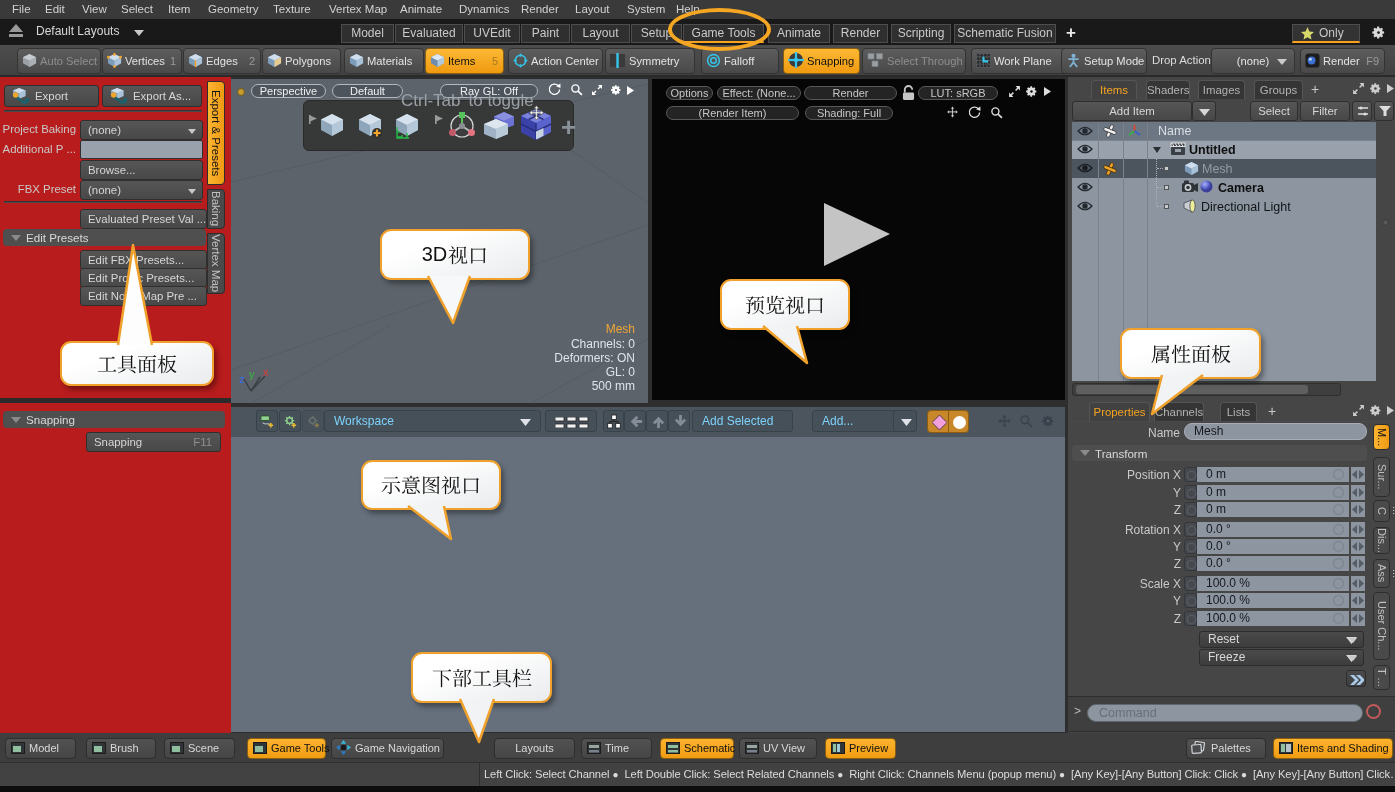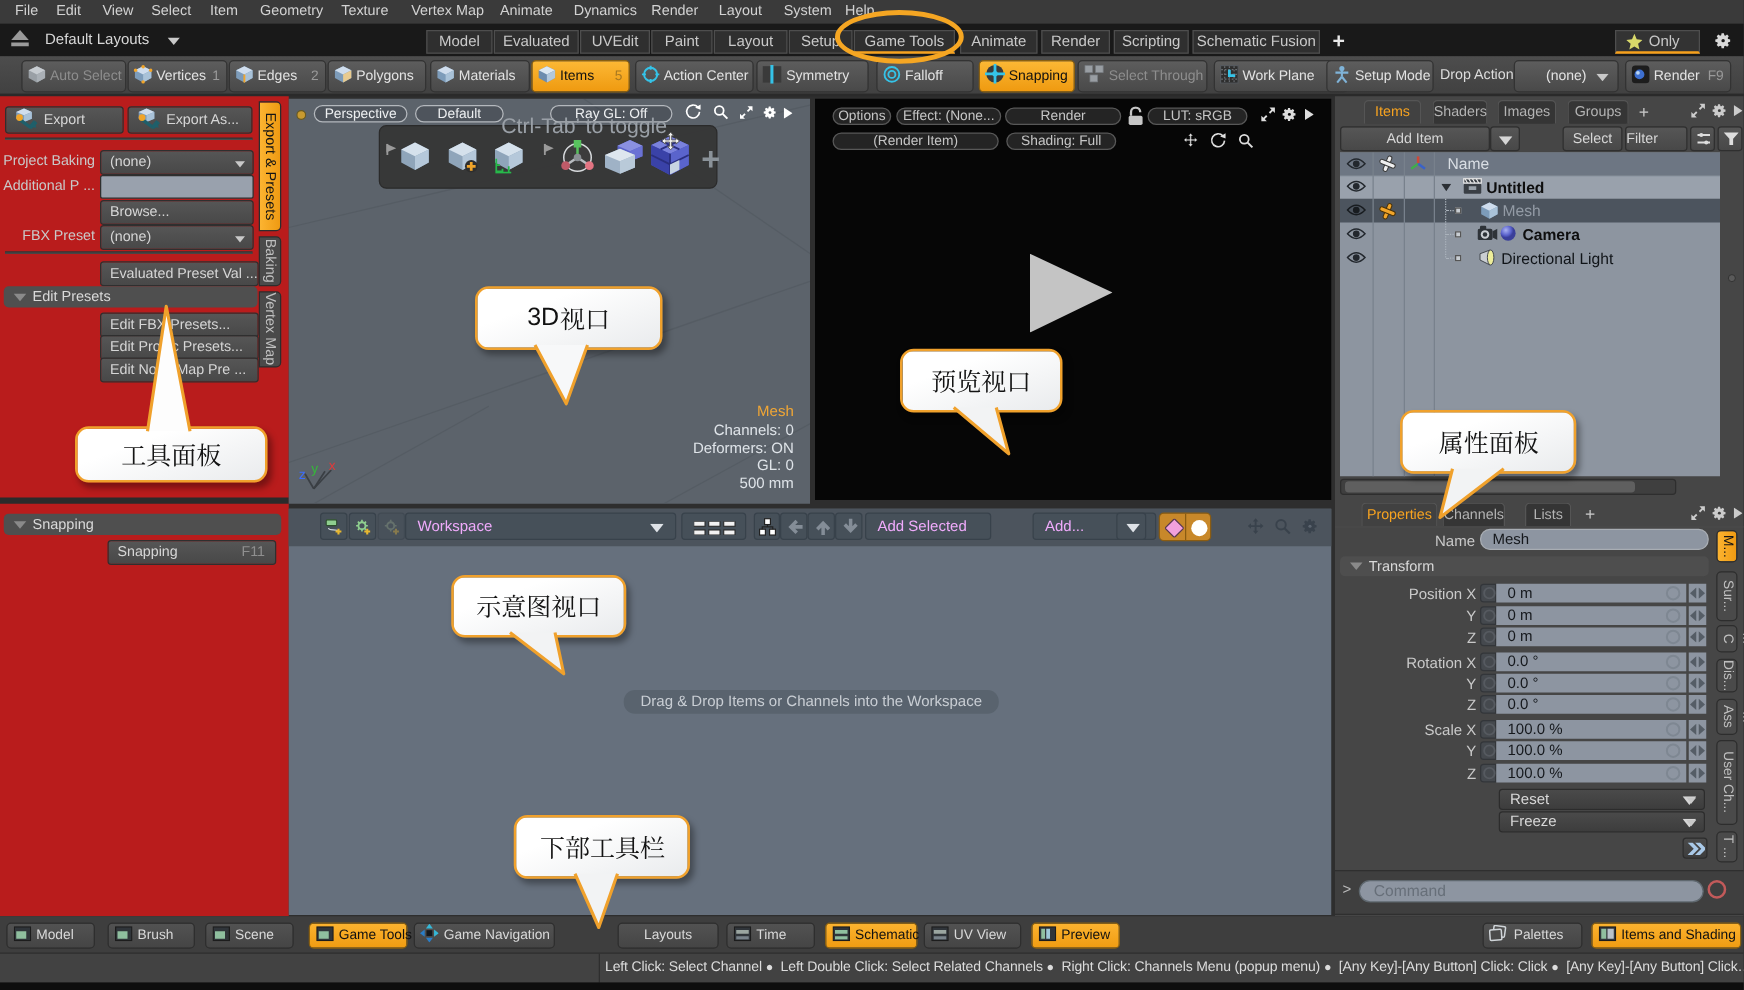--- a/index.html
+++ b/index.html
@@ -32,21 +32,21 @@
 
 #vp3d{left:231px;top:79px;width:417px;height:324px;background:#5c636b;overflow:hidden}
 .pill{position:absolute;height:14px;border:1px solid #b4b8bd;border-radius:7px;background:rgba(52,58,66,.35);color:#eef0f2;font-size:11px;line-height:13px;text-align:center}
 .wicon{position:absolute;color:#fff}
 
 #preview{left:652px;top:79px;width:413px;height:321px;background:#060606}
 .ppill{position:absolute;height:14px;border:1px solid #585858;border-radius:7px;background:#242424;color:#c6c6c6;font-size:11px;line-height:13px;text-align:center}
 
 #schem{left:231px;top:407px;width:834px;height:325px;background:#66707d}
 #schemtool{position:absolute;left:0;top:0;width:834px;height:30px;background:#4c545d}
-.sbtn{position:absolute;top:3px;height:22px;background:#465059;border:1px solid #38424b;border-radius:3px;color:#f0abfc;font-size:12px;line-height:21px}
+.sbtn{position:absolute;top:3px;height:22px;background:#465059;border:1px solid #38424b;border-radius:3px;color:#7dd3fc;font-size:12px;line-height:21px}
 
 #rightpanel{left:1068px;top:77px;width:327px;height:656px;background:#464646}
 .rtab{position:absolute;height:19px;background:#353535;border:1px solid #555;border-bottom:none;border-radius:4px 4px 0 0;color:#b3b3b3;font-size:11.4px;line-height:18px;text-align:center}
 .rtab.on{background:#414141;color:#f7a320}
 .field{position:absolute;height:16px;background:#8d95a1;border:1px solid #6a737e;color:#15181c;font-size:12px;line-height:14px;padding-left:9px}
 .flabel{position:absolute;color:#c9c9c9;font-size:12px;text-align:right}
 .ddark{position:absolute;height:17px;background:linear-gradient(#4a4a4a,#3d3d3d);border:1px solid #2c2c2c;border-radius:3px;color:#d8d8d8;font-size:12px;line-height:15px;padding-left:8px}
 .ddark:after{content:"";position:absolute;right:6px;top:6px;border:4.5px solid transparent;border-top:5.5px solid #c9c9c9}
 
 #bottombar{left:0;top:733px;width:1395px;height:29px;background:#3e3e3e}
@@ -438,21 +438,21 @@
 <div class="sbtn" style="left:393px;width:22px"><svg style="margin:3px 0 0 3px" width="15" height="15" viewBox="0 0 16 16">
           <path d="M15 8H6M10 3L5 8l5 5" fill="none" stroke="#848d97" stroke-width="3"></path>
         </svg></div>
 <div class="sbtn" style="left:415px;width:22px"><svg style="margin:3px 0 0 4px" width="15" height="15" viewBox="0 0 16 16">
           <path d="M8 15V6M3 10l5-5 5 5" fill="none" stroke="#848d97" stroke-width="3"></path>
         </svg></div>
 <div class="sbtn" style="left:437px;width:22px"><svg style="margin:3px 0 0 4px" width="15" height="15" viewBox="0 0 16 16">
           <path d="M8 1v9M3 6l5 5 5-5" fill="none" stroke="#848d97" stroke-width="3"></path>
         </svg></div>
 <div class="sbtn" style="left:461px;width:101px;padding-left:9px">Add Selected</div>
-<div class="sbtn" style="left:595px;width:99px;padding-left:9px">Add...</div>
+<div class="sbtn" style="left:581px;width:99px;padding-left:9px">Add...</div>
 <div class="sbtn" style="left:662px;width:24px">
         <svg class="abs" style="left:7px;top:8px" width="11" height="7">
           <polygon points="0,0 11,0 5.5,7" fill="#dfe3e8"></polygon>
         </svg>
       </div>
 <div class="abs" style="left:696px;top:3px;width:42px;height:23px;background:#c8882a;border:1px solid #8a5c12;border-radius:4px">
  <svg class="abs" style="left:4px;top:4px" width="15" height="15">
           <polygon points="7.5,0 15,7.5 7.5,15 0,7.5" fill="#f2a0dc" stroke="#5a3a50"></polygon>
         </svg>
  <div class="abs" style="left:20px;top:0;width:1px;height:21px;background:#8a5c12"></div>
@@ -464,21 +464,20 @@
         <path fill="#39424c" d="M12 1l3.5 4h-2.3v4.8H18V7.5l4 3.5-4 3.5v-2.3h-4.8V17h2.3L12 21l-3.5-4h2.3v-4.8H6v2.3L2 11l4-3.5v2.3h4.8V5H8.5z"></path>
       </svg>
 <svg class="abs" style="left:788px;top:7px" width="14" height="14" viewBox="0 0 24 24">
         <circle cx="10" cy="10" r="6.5" fill="none" stroke="#39424c" stroke-width="2.6"></circle>
         <line x1="15" y1="15" x2="22" y2="22" stroke="#39424c" stroke-width="3"></line>
       </svg>
 <svg class="abs" style="left:810px;top:7px" width="14" height="14" viewBox="0 0 24 24">
         <path fill="#39424c" d="M12 8a4 4 0 100 8 4 4 0 000-8zm9 5.5v-3l-2.6-.6a6.7 6.7 0 00-.6-1.4l1.4-2.2-2.1-2.1-2.2 1.4c-.5-.3-1-.5-1.4-.6L13 2.4h-3l-.5 2.6c-.5.1-1 .3-1.4.6L5.9 4.2 3.8 6.3l1.4 2.2c-.3.4-.5.9-.6 1.4l-2.6.6v3l2.6.6c.1.5.3 1 .6 1.4l-1.4 2.2 2.1 2.1 2.2-1.4c.4.3.9.5 1.4.6l.5 2.6h3l.6-2.6c.5-.1 1-.3 1.4-.6l2.2 1.4 2.1-2.1-1.4-2.2c.3-.4.5-.9.6-1.4l2.5-.6z"></path>
         <circle cx="12" cy="12" r="2.2" fill="#5c656f"></circle>
       </svg>
-<div class="abs" style="left:268px;top:145px;width:300px;height:19px;background:#59636e;border-radius:9px;color:#c9ced4;font-size:12px;line-height:18px;text-align:center">Drag &amp; Drop Items or Channels into the Workspace</div>
 </div>
 
 <div class="abs" id="rightpanel">
 
 <div class="rtab on" style="left:23px;top:3px;width:46px">Items</div>
 <div class="rtab" style="left:78px;top:3px;width:44px">Shaders</div>
 <div class="rtab" style="left:130px;top:3px;width:47px">Images</div>
 <div class="rtab" style="left:186px;top:3px;width:49px">Groups</div>
 <div class="abs" style="left:243px;top:4px;color:#c9c9c9;font-size:14px">+</div>
 <svg class="abs" style="left:284px;top:5px" width="13" height="13" viewBox="0 0 24 24">
@@ -492,21 +491,21 @@
         <polygon points="0,0 7,4.5 0,9" fill="#ccc"></polygon>
       </svg>
 
 <div class="pbtn" style="left:4px;top:24px;width:120px;text-align:center;padding-left:0">Add Item</div>
 <div class="pbtn" style="left:124px;top:24px;width:24px">
         <svg class="abs" style="left:6px;top:7px" width="11" height="7">
           <polygon points="0,0 11,0 5.5,7" fill="#d6d6d6"></polygon>
         </svg>
       </div>
 <div class="pbtn" style="left:182px;top:24px;width:48px;text-align:center;padding-left:0">Select</div>
-<div class="pbtn" style="left:232px;top:24px;width:50px;text-align:left;padding-left:0">Filter</div>
+<div class="pbtn" style="left:232px;top:24px;width:50px;text-align:center;padding-left:0">Filter</div>
 <div class="pbtn" style="left:284px;top:24px;width:20px"><svg style="margin:3px 0 0 -3px" width="12" height="12" viewBox="0 0 12 12">
           <path d="M1 3h10M1 9h10" stroke="#ddd" stroke-width="1.6"></path>
           <circle cx="4" cy="3" r="1.6" fill="#ddd"></circle>
           <circle cx="8" cy="9" r="1.6" fill="#ddd"></circle>
         </svg></div>
 <div class="pbtn" style="left:306px;top:24px;width:20px"><svg style="margin:3px 0 0 -3px" width="12" height="12" viewBox="0 0 12 12">
           <polygon points="0,1 12,1 7.5,6 7.5,11 4.5,11 4.5,6" fill="#ddd"></polygon>
         </svg></div>
 
 <div class="abs" id="itree" style="left:4px;top:45px;width:304px;height:259px;background:#8d95a0">

